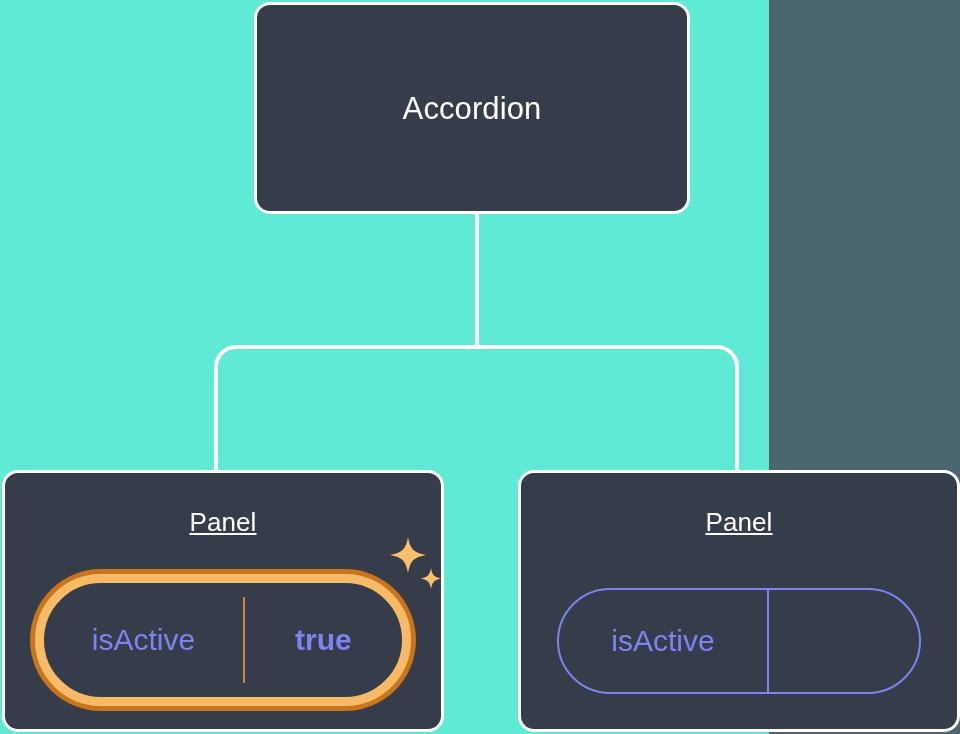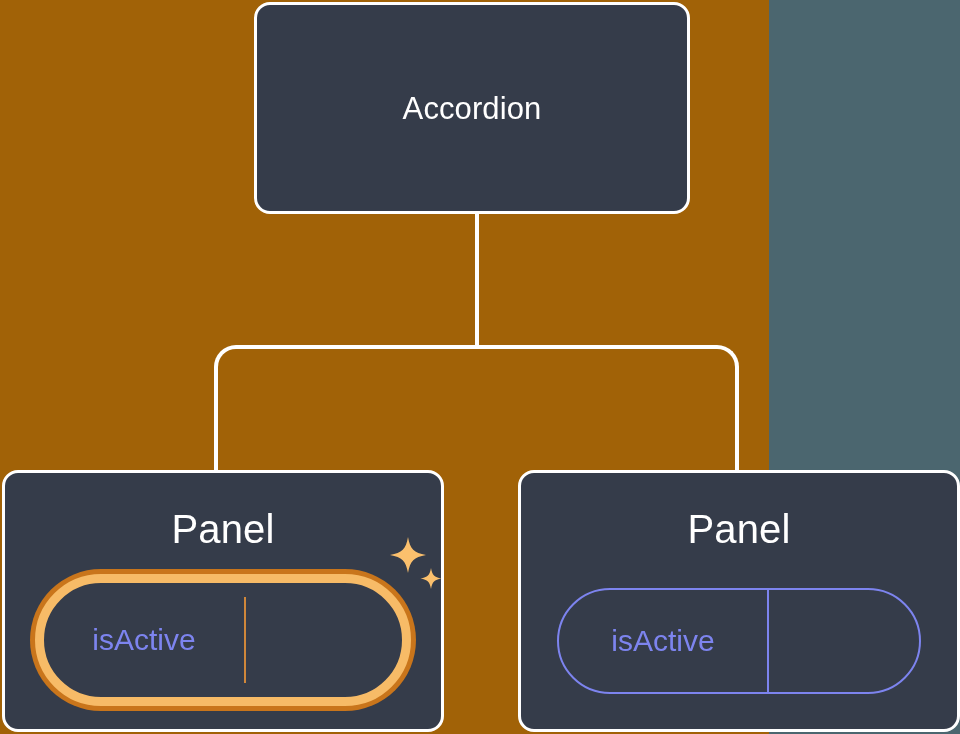--- a/index.html
+++ b/index.html
@@ -13,21 +13,21 @@
     overflow: hidden;
     background: #4b666f;
     font-family: "Liberation Sans", sans-serif;
     -webkit-font-smoothing: antialiased;
   }
 
   #stage {
     position: relative;
     width: 769px;
     height: 734px;
-    background: #a16207;
+    background: #5eead4;
   }
 
   
   .node {
     position: absolute;
     box-sizing: border-box;
     background: #353c4a;
     border: 3px solid #ffffff;
     border-radius: 16px;
     display: flex;
@@ -53,21 +53,22 @@
   }
 
   .node-panel {
     width: 442px;
     height: 262px;
     top: 470px;
     padding-top: 36px;
     border-radius: 16px;
   }
   .node-panel .node-title {
-    font-size: 40px;
+    font-size: 26px;
+    text-decoration: underline;
   }
 
   .node-panel-left  { left: 2px; }
   .node-panel-right { left: 518px; }
 
   
   .conn {
     position: absolute;
     background: #ffffff;
   }
@@ -174,20 +175,21 @@
     <span class="node-title">Accordion</span>
   </div>
 
   <div class="node node-panel node-panel-left">
     <span class="node-title">Panel</span>
   </div>
 
   <div class="pill pill-active">
     <span class="pill-cell pill-cell-key">isActive</span>
     <span class="pill-divider"></span>
+    <span class="pill-cell pill-cell-value">true</span>
   </div>
 
   <div class="sparkles">
     <svg width="60" height="72" viewBox="0 0 60 72" xmlns="http://www.w3.org/2000/svg">
       <path d="M22 2 C24.2 14.2 27.8 17.8 40 20 C27.8 22.2 24.2 25.8 22 38 C19.8 25.8 16.2 22.2 4 20 C16.2 17.8 19.8 14.2 22 2 Z" fill="#fbc06d"></path>
       <path d="M45 33 C46.3 40.2 48.3 42.2 55.5 43.5 C48.3 44.8 46.3 46.8 45 54 C43.7 46.8 41.7 44.8 34.5 43.5 C41.7 42.2 43.7 40.2 45 33 Z" fill="#fbc06d"></path>
     </svg>
   </div>
 
   <div class="node node-panel node-panel-right">

